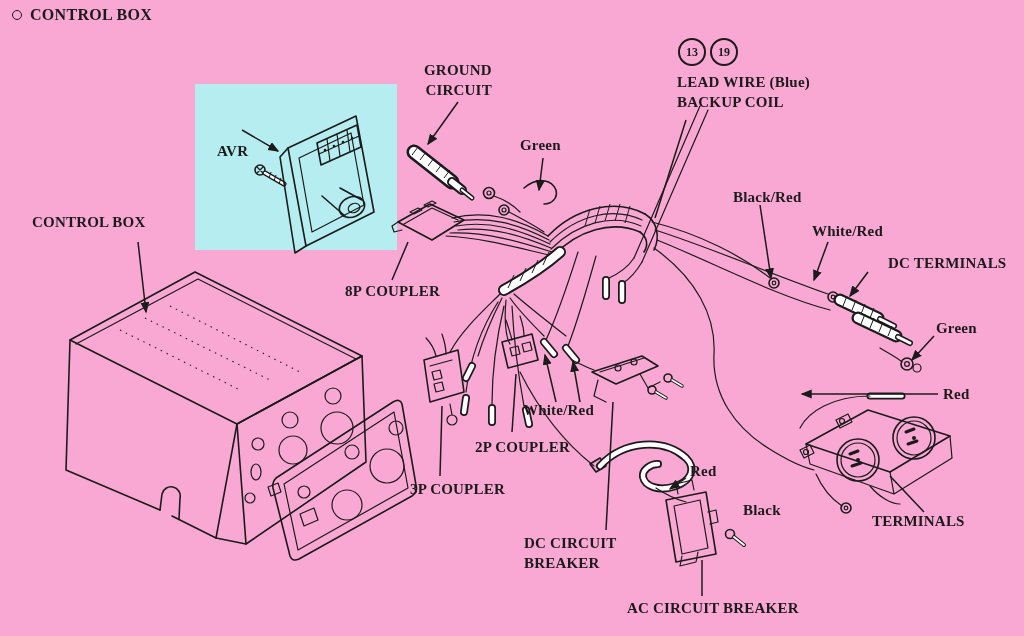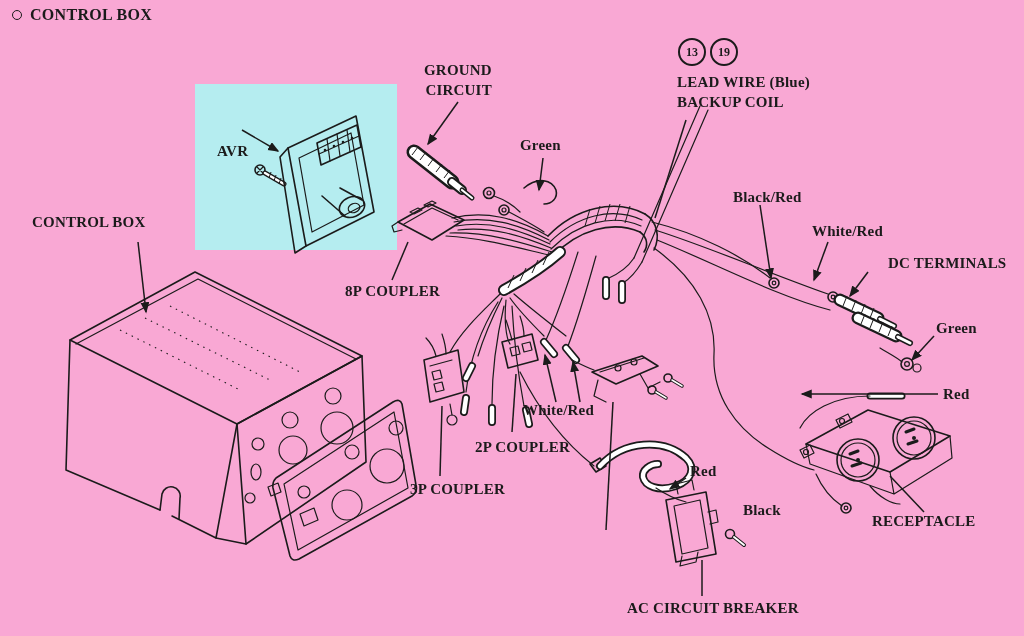--- a/index.html
+++ b/index.html
@@ -315,22 +315,26 @@
   <div class="lbl" style="left:943px;top:384px;">Red</div>
 
   <div class="lbl" style="left:345px;top:281px;">8P COUPLER</div>
 
   <div class="lbl" style="left:523px;top:400px;">White/Red</div>
 
   <div class="lbl" style="left:475px;top:437px;">2P COUPLER</div>
 
   <div class="lbl" style="left:410px;top:479px;">3P COUPLER</div>
 
+  <div class="lbl" style="left:524px;top:533px;">
+    <div>DC CIRCUIT</div>
+    <div>BREAKER</div>
+  </div>
 
   <div class="lbl" style="left:690px;top:461px;">Red</div>
 
   <div class="lbl" style="left:743px;top:500px;">Black</div>
 
-  <div class="lbl" style="left:872px;top:511px;">RECEPTACLE</div>
+  <div class="lbl" style="left:872px;top:511px;">TERMINALS</div>
 
   <div class="lbl" style="left:627px;top:598px;">AC CIRCUIT BREAKER</div>
 
 </div>
 
 </body></html>

